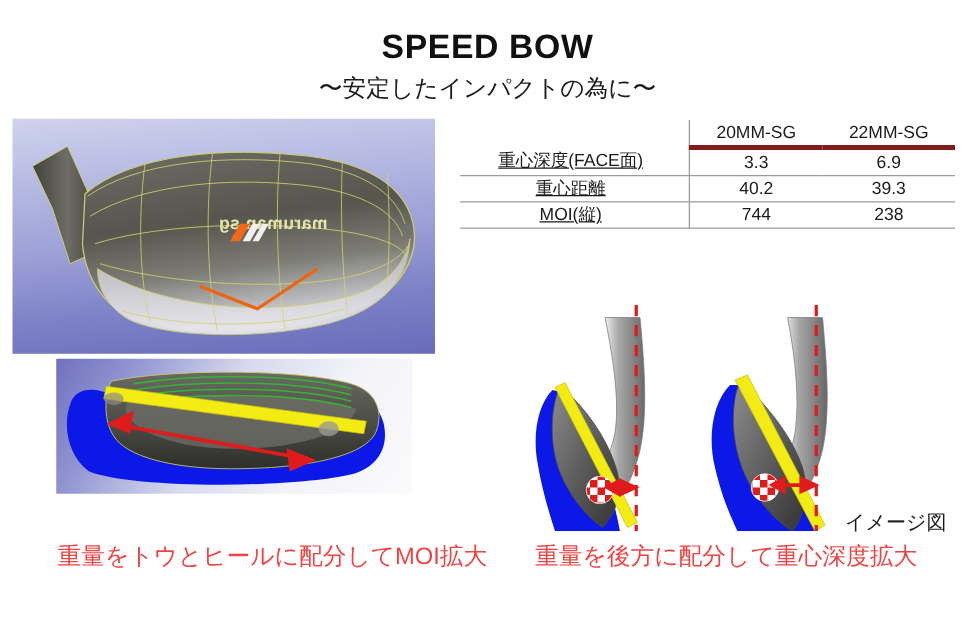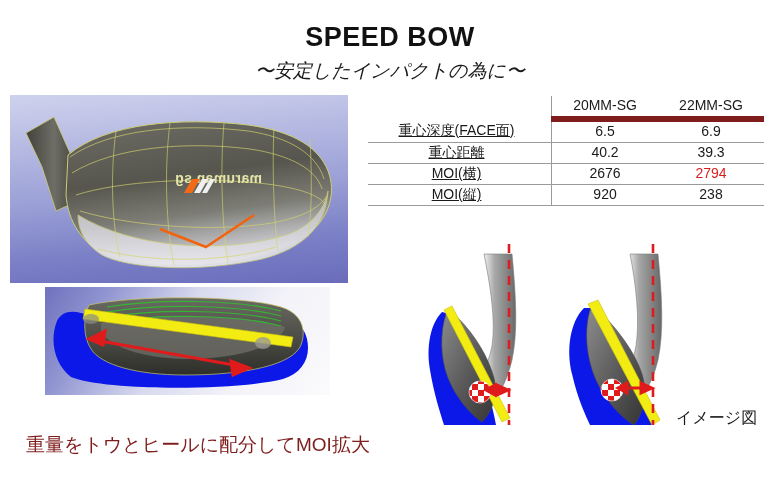--- a/index.html
+++ b/index.html
@@ -18,38 +18,37 @@
     position:absolute;left:0;top:22px;width:780px;
     text-align:center;
     font-size:27px;font-weight:bold;color:#111;
     letter-spacing:0.5px;
   }
   .subtitle{
     position:absolute;left:0;top:58px;width:780px;
     text-align:center;
     font-size:19px;font-weight:normal;color:#1a1a1a;
     letter-spacing:0px;
-    font-style:italic;
   }
 
   
   .spec-table{
     position:absolute;left:368px;top:96px;width:396px;
     border-collapse:collapse;
     font-size:14px;color:#1a1a1a;
   }
   .spec-table td,.spec-table th{
     padding:1px 0 2px 0;
     font-weight:normal;
     text-align:center;
     border-bottom:1px solid #9b9b9b;
     line-height:1.22;
     white-space:nowrap;
   }
-  .spec-table th{border-bottom:6px solid #7f1d1d;}
+  .spec-table th{border-bottom:4px solid #7f1d1d;}
   .spec-table .lbl{
     width:180px;text-align:center;
     border-right:1px solid #9b9b9b;
     padding-right:6px;
     text-decoration:underline;
   }
   .spec-table .hdr-blank{border-bottom:none;border-right:1px solid #9b9b9b;}
   .spec-table .col{width:108px;}
   .hi{color:#d81f20;font-weight:bold;}
 
@@ -71,21 +70,21 @@
     left:400px;top:240px;width:180px;height:185px;background:#ffffff;
   }
   #cad-section-22{
     left:560px;top:240px;width:180px;height:185px;background:#ffffff;
   }
 
   .cad svg{display:block;width:100%;height:100%;}
 
   
   .cap{
-    position:absolute;font-size:19px;color:#7f1d1d;white-space:nowrap;
+    position:absolute;font-size:19px;color:#ef4444;white-space:nowrap;margin-left:20px;
   }
   #caption-left{left:26px;top:432px;}
   #caption-right{left:408px;top:432px;}
   #image-note{
     position:absolute;left:676px;top:408px;
     font-size:16px;color:#1a1a1a;white-space:nowrap;
   }
 </style>
 </head>
 <body>
@@ -99,36 +98,31 @@
     <thead>
       <tr>
         <th class="lbl hdr-blank"></th>
         <th class="col">20MM-SG</th>
         <th class="col">22MM-SG</th>
       </tr>
     </thead>
     <tbody>
       <tr>
         <td class="lbl">重心深度(FACE面)</td>
-        <td class="col">6.5</td>
+        <td class="col">3.3</td>
         <td class="col">6.9</td>
       </tr>
       <tr>
         <td class="lbl">重心距離</td>
         <td class="col">40.2</td>
         <td class="col">39.3</td>
       </tr>
       <tr>
-        <td class="lbl">MOI(横)</td>
-        <td class="col">2676</td>
-        <td class="col hi">2794</td>
-      </tr>
-      <tr>
         <td class="lbl">MOI(縦)</td>
-        <td class="col">920</td>
+        <td class="col">744</td>
         <td class="col">238</td>
       </tr>
     </tbody>
   </table>
 
   <div class="cad" id="cad-iron-side">
     <svg viewBox="0 0 338 188" preserveAspectRatio="none">
       <defs>
         <linearGradient id="gHead" x1="0" y1="0" x2="0.25" y2="1">
           <stop offset="0%" stop-color="#6d6d66"></stop>
@@ -310,15 +304,16 @@
       <circle cx="52" cy="150" r="11" fill="url(#cgPat22)" stroke="#ffffff" stroke-width="0.6"></circle>
       <g stroke="#e01b1b" stroke-width="3" fill="#e01b1b">
         <line x1="60" y1="148" x2="88" y2="148"></line>
         <polygon points="92,148 81,143 81,153"></polygon>
         <polygon points="58,148 67,143 67,153"></polygon>
       </g>
     </svg>
   </div>
 
   <div class="cap" id="caption-left">重量をトウとヒールに配分してMOI拡大</div>
+  <div class="cap" id="caption-right">重量を後方に配分して重心深度拡大</div>
   <div id="image-note">イメージ図</div>
 
 </div>
 
 </body></html>

